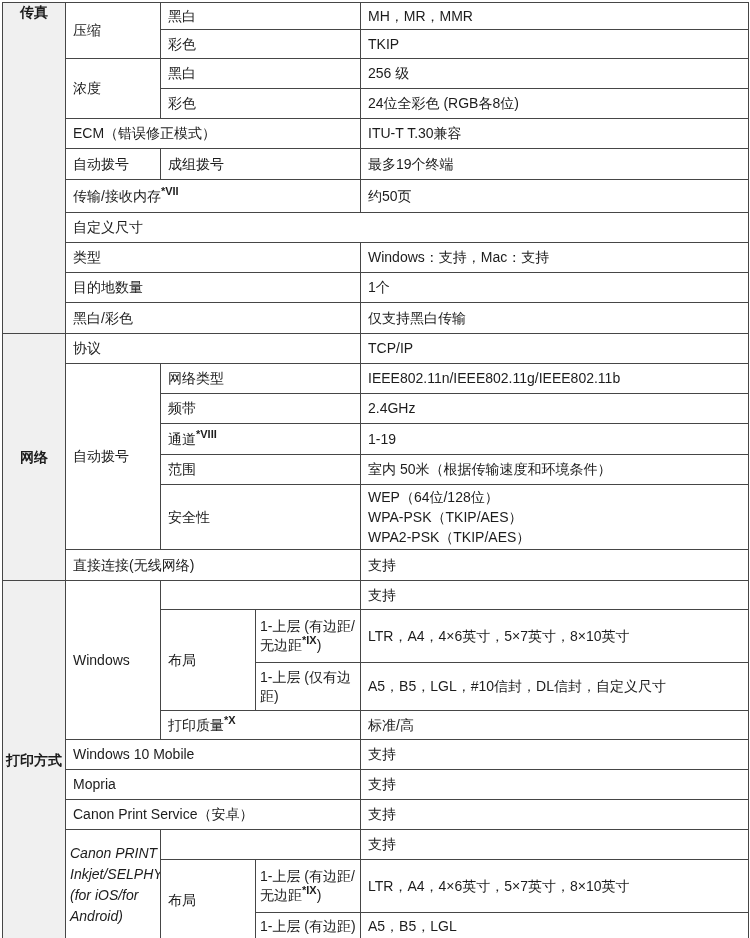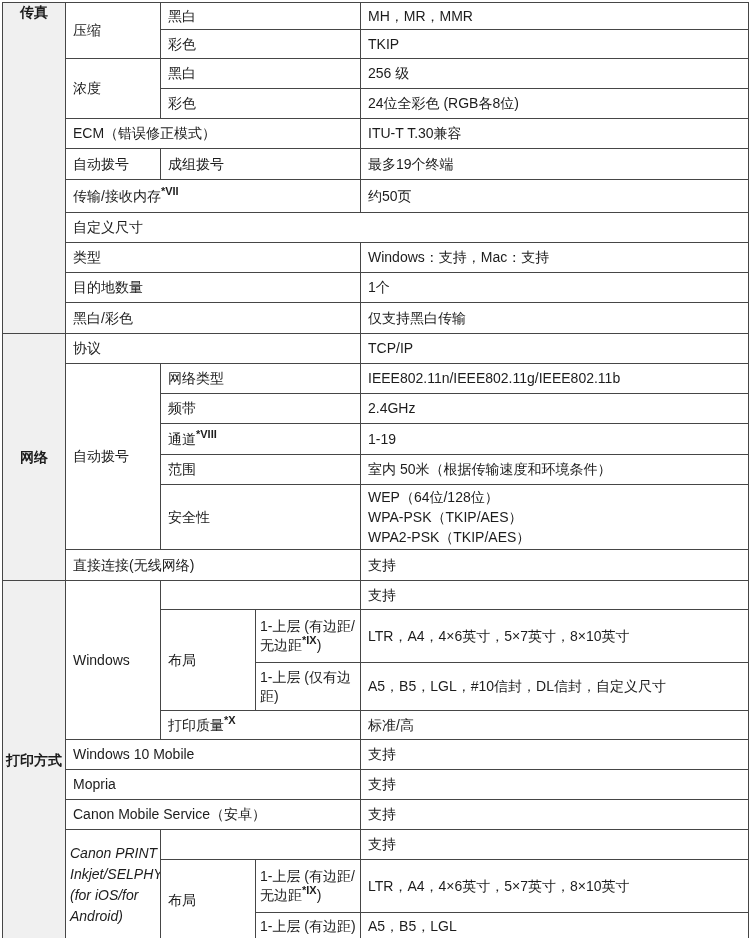--- a/index.html
+++ b/index.html
@@ -160,21 +160,21 @@
   </tr>
   <tr style="height:30px">
     <td colspan="3">Windows 10 Mobile</td>
     <td>支持</td>
   </tr>
   <tr style="height:30px">
     <td colspan="3">Mopria</td>
     <td>支持</td>
   </tr>
   <tr style="height:30px">
-    <td colspan="3">Canon Mobile Service（安卓）</td>
+    <td colspan="3">Canon Print Service（安卓）</td>
     <td>支持</td>
   </tr>
   <tr style="height:30px">
     <td rowspan="3" class="tight lbl-lines">
       <span>Canon PRINT</span>
       <span>Inkjet/SELPHY</span>
       <span>(for iOS/for</span>
       <span>Android)</span>
     </td>
     <td colspan="2"></td>

